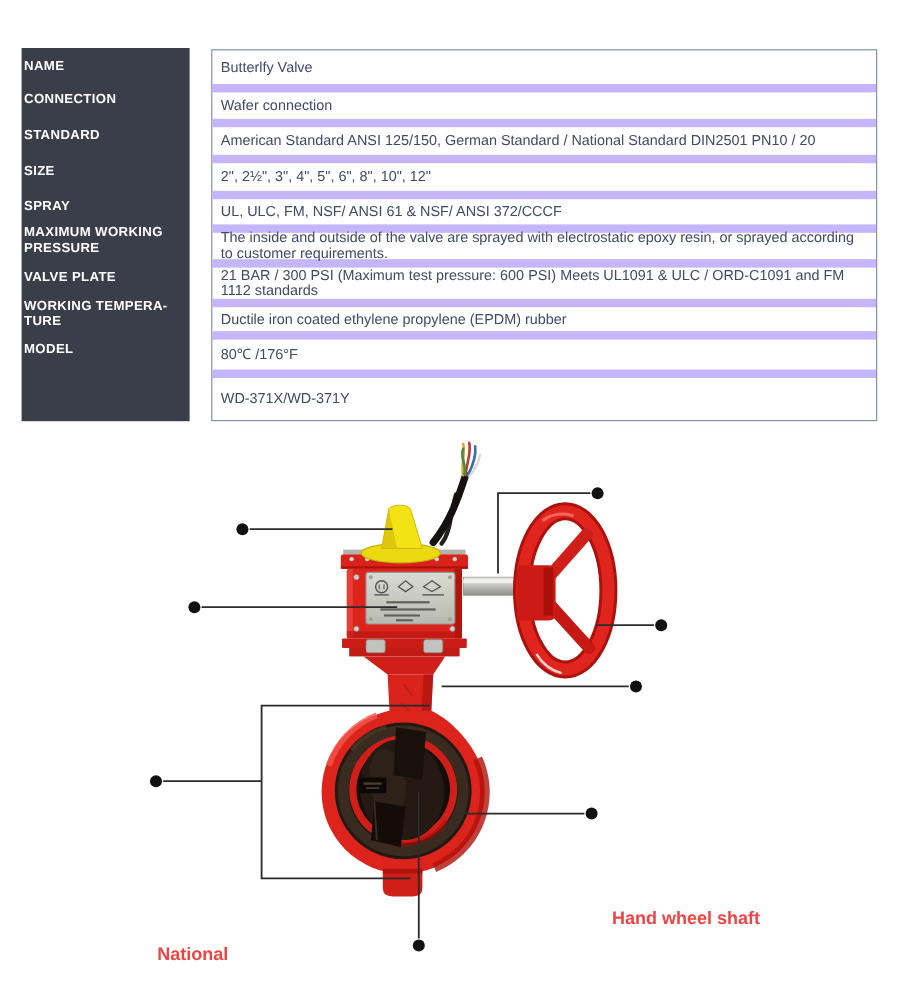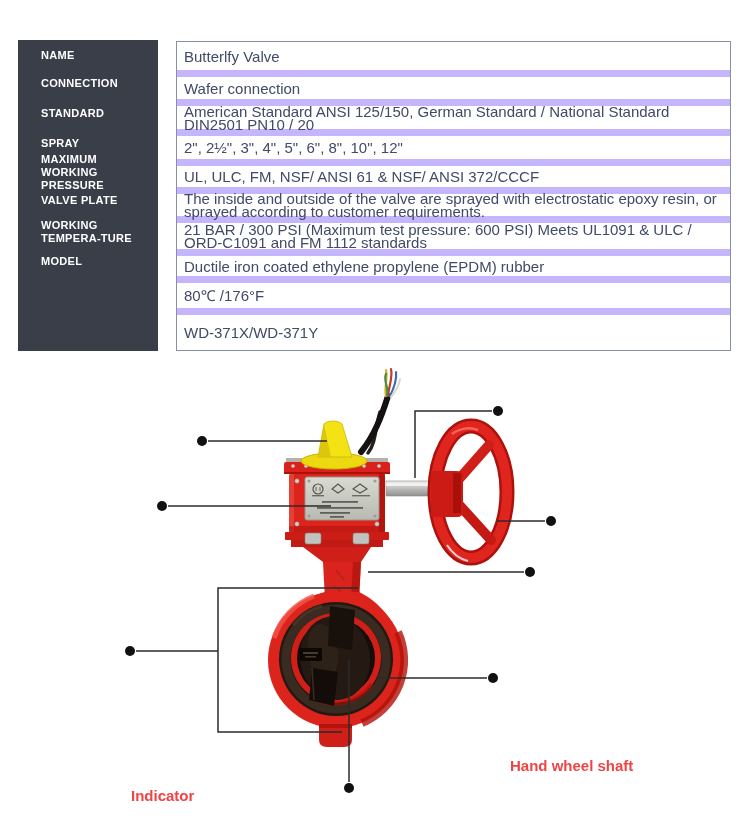--- a/index.html
+++ b/index.html
@@ -2,25 +2,25 @@
 <html><head>
 <meta charset="utf-8">
 <style>
   html,body{margin:0;padding:0;background:#ffffff;}
   .page{position:relative;width:750px;height:834px;background:#fff;overflow:hidden;
         font-family:"Liberation Sans",sans-serif;}
 
   
   .table-wrap{position:absolute;left:18px;top:40px;width:714px;height:312px;}
   .sidebar{position:absolute;left:0;top:0;width:140px;height:310px;background:#3a3e49;padding-top:1px;}
-  .side-lbl{display:flex;align-items:center;padding-left:23px;padding-right:10px;
+  .side-lbl{display:flex;align-items:center;padding-left:2px;padding-right:10px;
             color:#ffffff;font-weight:700;font-size:11px;line-height:13px;letter-spacing:.3px;}
   .values{position:absolute;left:158px;top:1px;width:553px;border:1px solid #8890a8;background:#fff;}
   .vrow{display:flex;align-items:center;box-sizing:border-box;padding-left:7px;padding-right:6px;
-        color:#414a66;font-size:15px;line-height:13px;}
+        color:#414a66;font-size:12px;line-height:13px;}
   .vrow + .vrow{border-top:7px solid #c4b5fd;}
   .side-lbl:nth-child(1),.vrow:nth-child(1){height:28px;}
   .side-lbl:nth-child(2),.vrow:nth-child(2){height:29px;}
   .side-lbl:nth-child(3),.vrow:nth-child(3){height:30px;}
   .side-lbl:nth-child(4),.vrow:nth-child(4){height:30px;}
   .side-lbl:nth-child(5),.vrow:nth-child(5){height:28px;}
   .side-lbl:nth-child(6),.vrow:nth-child(6){height:29px;}
   .side-lbl:nth-child(7),.vrow:nth-child(7){height:33px;}
   .side-lbl:nth-child(8),.vrow:nth-child(8){height:27px;}
   .side-lbl:nth-child(9),.vrow:nth-child(9){height:32px;}
@@ -36,20 +36,21 @@
 </head>
 <body>
 
 <div class="page">
 
   <div class="table-wrap">
     <div class="sidebar">
       <div class="side-lbl">NAME</div>
       <div class="side-lbl">CONNECTION</div>
       <div class="side-lbl">STANDARD</div>
+      <div class="side-lbl">SIZE</div>
       <div class="side-lbl">SPRAY</div>
       <div class="side-lbl">MAXIMUM WORKING PRESSURE</div>
       <div class="side-lbl">VALVE PLATE</div>
       <div class="side-lbl">WORKING TEMPERA-TURE</div>
       <div class="side-lbl">MODEL</div>
     </div>
     <div class="values">
       <div class="vrow">Butterlfy Valve</div>
       <div class="vrow">Wafer connection</div>
       <div class="vrow">American Standard ANSI 125/150, German Standard / National Standard DIN2501 PN10 / 20</div>
@@ -194,16 +195,16 @@
         <circle cx="162" cy="506" r="5"></circle>
         <circle cx="551" cy="521" r="5"></circle>
         <circle cx="530" cy="572" r="5"></circle>
         <circle cx="130" cy="651" r="5"></circle>
         <circle cx="493" cy="678" r="5"></circle>
         <circle cx="349" cy="788" r="5"></circle>
       </g>
     </svg>
 
     <div class="dlabel lbl-hand-wheel-shaft" style="position:absolute;">Hand wheel shaft</div>
-    <div class="dlabel lbl-indicator">Indicator</div>
+    <div class="dlabel lbl-indicator">National</div>
 
   </div>
 </div>
 
 </body></html>

